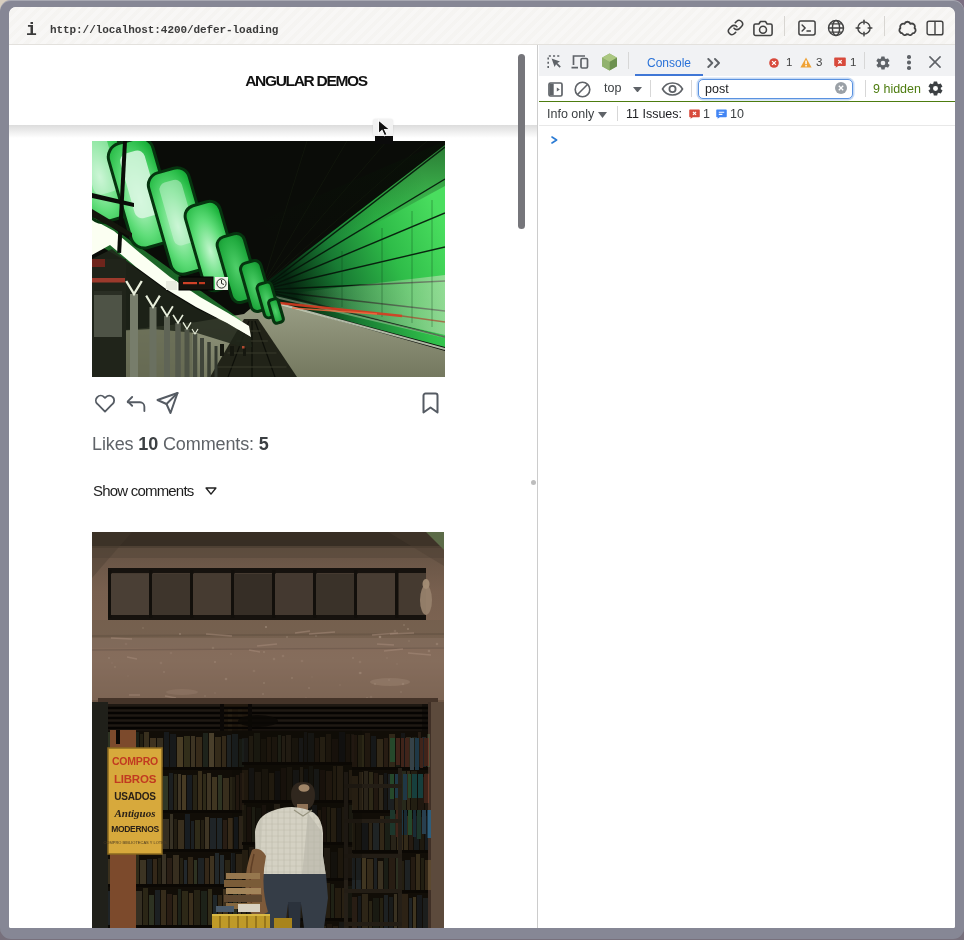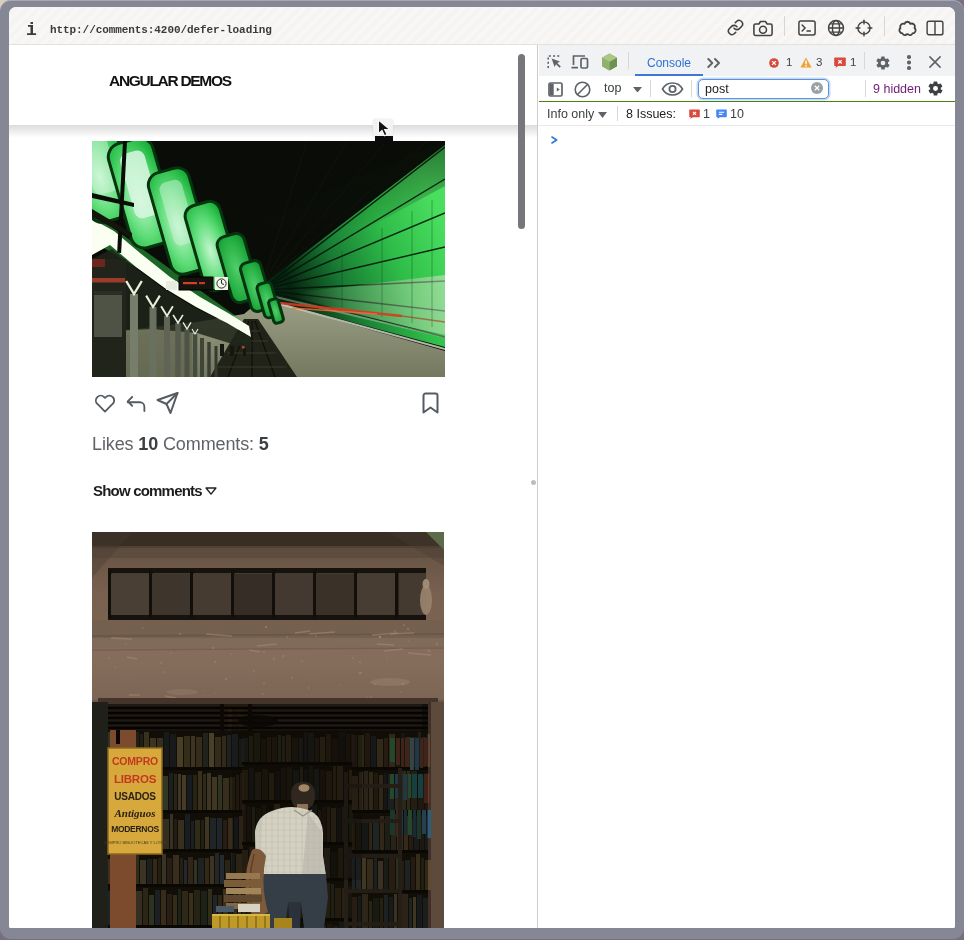--- a/index.html
+++ b/index.html
@@ -12,51 +12,51 @@
 
 #toolbar{left:0;top:0;width:946px;height:38px;background:#f7f6f4;border-bottom:1px solid #e3e1dd;border-radius:7px 7px 0 0}
 #toolbar .stripes{position:absolute;inset:0;background:repeating-linear-gradient(135deg,rgba(255,255,255,.16) 0 4px,rgba(236,234,230,.16) 4px 8px);border-radius:7px 7px 0 0}
 #ii{left:17px;top:13px;font-family:"Liberation Mono",monospace;font-weight:700;font-size:18px;color:#3b3b3b}
 #url{left:41px;top:17px;font-family:"Liberation Mono",monospace;font-weight:700;font-size:11px;letter-spacing:-.08px;color:#3b3b3b}
 .tb-ic{top:12px}
 .tb-sep{top:9px;width:1px;height:20px;background:#d8d6d2}
 
 #page{left:0;top:38px;width:528px;height:883px;background:#fff}
 #hdr-shadow{left:0;top:80px;width:528px;height:13px;background:linear-gradient(#dcdcdc,rgba(255,255,255,0))}
-#title{left:100px;top:27px;width:394px;text-align:left;font-size:15.5px;font-weight:700;color:#111;letter-spacing:-1.3px}
+#title{left:100px;top:27px;width:394px;text-align:center;font-size:15.5px;font-weight:700;color:#111;letter-spacing:-1.3px}
 #likes{left:83px;top:389px;font-size:18px;letter-spacing:-.12px;color:#5f6368}
 #likes b{color:#3c4043}
-#showc{left:84px;top:437px;font-size:15px;letter-spacing:-.8px;font-weight:700;color:#1d1d1d}
+#showc{left:84px;top:437px;font-size:15px;letter-spacing:-.8px;font-weight:400;color:#1d1d1d}
 #sb-thumb{left:509px;top:9px;width:7px;height:175px;border-radius:4px;background:#76767b}
 #split-dot{left:522px;top:473px;width:5px;height:5px;border-radius:50%;background:#bdbdbd}
 
 #dt{left:528px;top:38px;width:418px;height:883px;background:#fff;border-left:1px solid #ccc;font-size:12.5px;color:#3c4043}
 #dt-tabs{left:1px;top:0;width:417px;height:31px;background:#f1f2f4}
 #dt-underline{left:96px;top:28.5px;width:68px;height:2.5px;background:#4077d6}
 #console-lbl{left:108px;top:11px;color:#2a72d8;font-size:12px}
 .dt-sep{width:1px;background:#d7d7d7}
 #row2{left:1px;top:31px;width:417px;height:26px;background:#fff;border-bottom:1px solid #4d7c0f}
 #row3{left:1px;top:57px;width:417px;height:24px;background:#fff;border-bottom:1px solid #e8e8e8}
 .badge-num{font-size:11.5px;color:#424242;top:11px}
-#input{left:159px;top:3px;width:131px;height:20px;border:1.5px solid #5a92e0;border-radius:5px;background:#fff;box-shadow:0 0 0 1.5px rgba(90,146,224,.35)}
+#input{left:159px;top:3px;width:155px;height:20px;border:1.5px solid #5a92e0;border-radius:5px;background:#fff;box-shadow:0 0 0 1.5px rgba(90,146,224,.35)}
 #input span{position:absolute;left:6px;top:2px;font-size:12.5px;color:#202124}
-#nine{left:334px;top:6px;color:#701a75}
+#nine{left:334px;top:6px;color:#4d7c0f}
 .r3t{top:5px;color:#3c4043}
 svg{display:block}
 </style></head>
 <body>
 <div id="stage">
   <div class="abs" id="corner-tl"></div>
   <div class="abs" id="corner-tr"></div>
   <div class="abs" id="frame"></div>
   <div class="abs" id="inner">
     <div class="abs" id="toolbar">
       <div class="stripes"></div>
       <div class="abs" id="ii">i</div>
-      <div class="abs" id="url">http://comments:4200/defer-loading</div>
+      <div class="abs" id="url">http://localhost:4200/defer-loading</div>
       <svg class="abs tb-ic" style="left:718px" width="17" height="17" viewBox="0 0 24 24" fill="none" stroke="#424242" stroke-width="2.2" stroke-linecap="round" stroke-linejoin="round">
           <path d="M10 13a5 5 0 0 0 7.54.54l3-3a5 5 0 0 0-7.07-7.07l-1.72 1.71"></path>
           <path d="M14 11a5 5 0 0 0-7.54-.54l-3 3a5 5 0 0 0 7.07 7.07l1.71-1.71"></path>
         </svg>
       <svg class="abs tb-ic" style="left:744px" width="20" height="19" viewBox="0 0 24 23" fill="none" stroke="#424242" stroke-width="1.9" stroke-linejoin="round">
           <path d="M23 18a2 2 0 0 1-2 2H3a2 2 0 0 1-2-2V8a2 2 0 0 1 2-2h4l2-3h6l2 3h4a2 2 0 0 1 2 2z"></path>
           <circle cx="12" cy="13" r="4.2"></circle>
         </svg>
       <div class="abs tb-sep" style="left:775px"></div>
       <svg class="abs tb-ic" style="left:789px;top:13px" width="18" height="16" viewBox="0 0 24 21" fill="none" stroke="#424242" stroke-width="2" stroke-linecap="round" stroke-linejoin="round">
@@ -895,21 +895,21 @@
         <svg class="abs" style="left:388px;top:4px" width="17" height="17" viewBox="0 0 24 24" fill="#3c4043">
             <path d="M19.4 13a7.5 7.5 0 0 0 .1-1 7.5 7.5 0 0 0-.1-1l2.1-1.6a.5.5 0 0 0 .1-.7l-2-3.4a.5.5 0 0 0-.6-.2l-2.5 1a7.7 7.7 0 0 0-1.7-1l-.4-2.6a.5.5 0 0 0-.5-.4h-4a.5.5 0 0 0-.5.4l-.4 2.6a7.7 7.7 0 0 0-1.7 1l-2.5-1a.5.5 0 0 0-.6.2l-2 3.4a.5.5 0 0 0 .1.7L4.5 11a7.5 7.5 0 0 0-.1 1 7.5 7.5 0 0 0 .1 1l-2.1 1.6a.5.5 0 0 0-.1.7l2 3.4a.5.5 0 0 0 .6.2l2.5-1a7.7 7.7 0 0 0 1.7 1l.4 2.6a.5.5 0 0 0 .5.4h4a.5.5 0 0 0 .5-.4l.4-2.6a7.7 7.7 0 0 0 1.7-1l2.5 1a.5.5 0 0 0 .6-.2l2-3.4a.5.5 0 0 0-.1-.7zM12 15.5A3.5 3.5 0 1 1 15.5 12 3.5 3.5 0 0 1 12 15.5z"></path>
           </svg>
       </div>
       <div class="abs" id="row3">
         <div class="abs r3t" style="left:8px">Info only</div>
         <svg class="abs" style="left:59px;top:10px" width="9" height="6" viewBox="0 0 9 6">
             <path d="M0 0h9L4.5 6z" fill="#5f6368"></path>
           </svg>
         <div class="abs dt-sep" style="left:78px;top:4px;height:15px"></div>
-        <div class="abs r3t" style="left:87px;color:#202124">8 Issues:</div>
+        <div class="abs r3t" style="left:87px;color:#202124">11 Issues:</div>
         <svg class="abs" style="left:150px;top:7px" width="11" height="10" viewBox="0 0 12 11">
             <path d="M1 .5h10a.8.8 0 0 1 .8.8v7a.8.8 0 0 1-.8.8H4.2L1.6 10.8 1.9 9.1H1a.8.8 0 0 1-.8-.8v-7A.8.8 0 0 1 1 .5z" fill="#d84a3c"></path>
             <path d="M4.3 3.1l3.4 3.4M7.7 3.1 4.3 6.5" stroke="#fff" stroke-width="1.3"></path>
           </svg>
         <div class="abs r3t" style="left:164px">1</div>
         <svg class="abs" style="left:177px;top:7px" width="11" height="10" viewBox="0 0 12 11">
             <path d="M1 .5h10a.8.8 0 0 1 .8.8v7a.8.8 0 0 1-.8.8H4.2L1.6 10.8 1.9 9.1H1a.8.8 0 0 1-.8-.8v-7A.8.8 0 0 1 1 .5z" fill="#4285f4"></path>
             <path d="M3 3.6h6M3 6h4" stroke="#fff" stroke-width="1.3"></path>
           </svg>
         <div class="abs r3t" style="left:191px">10</div>

